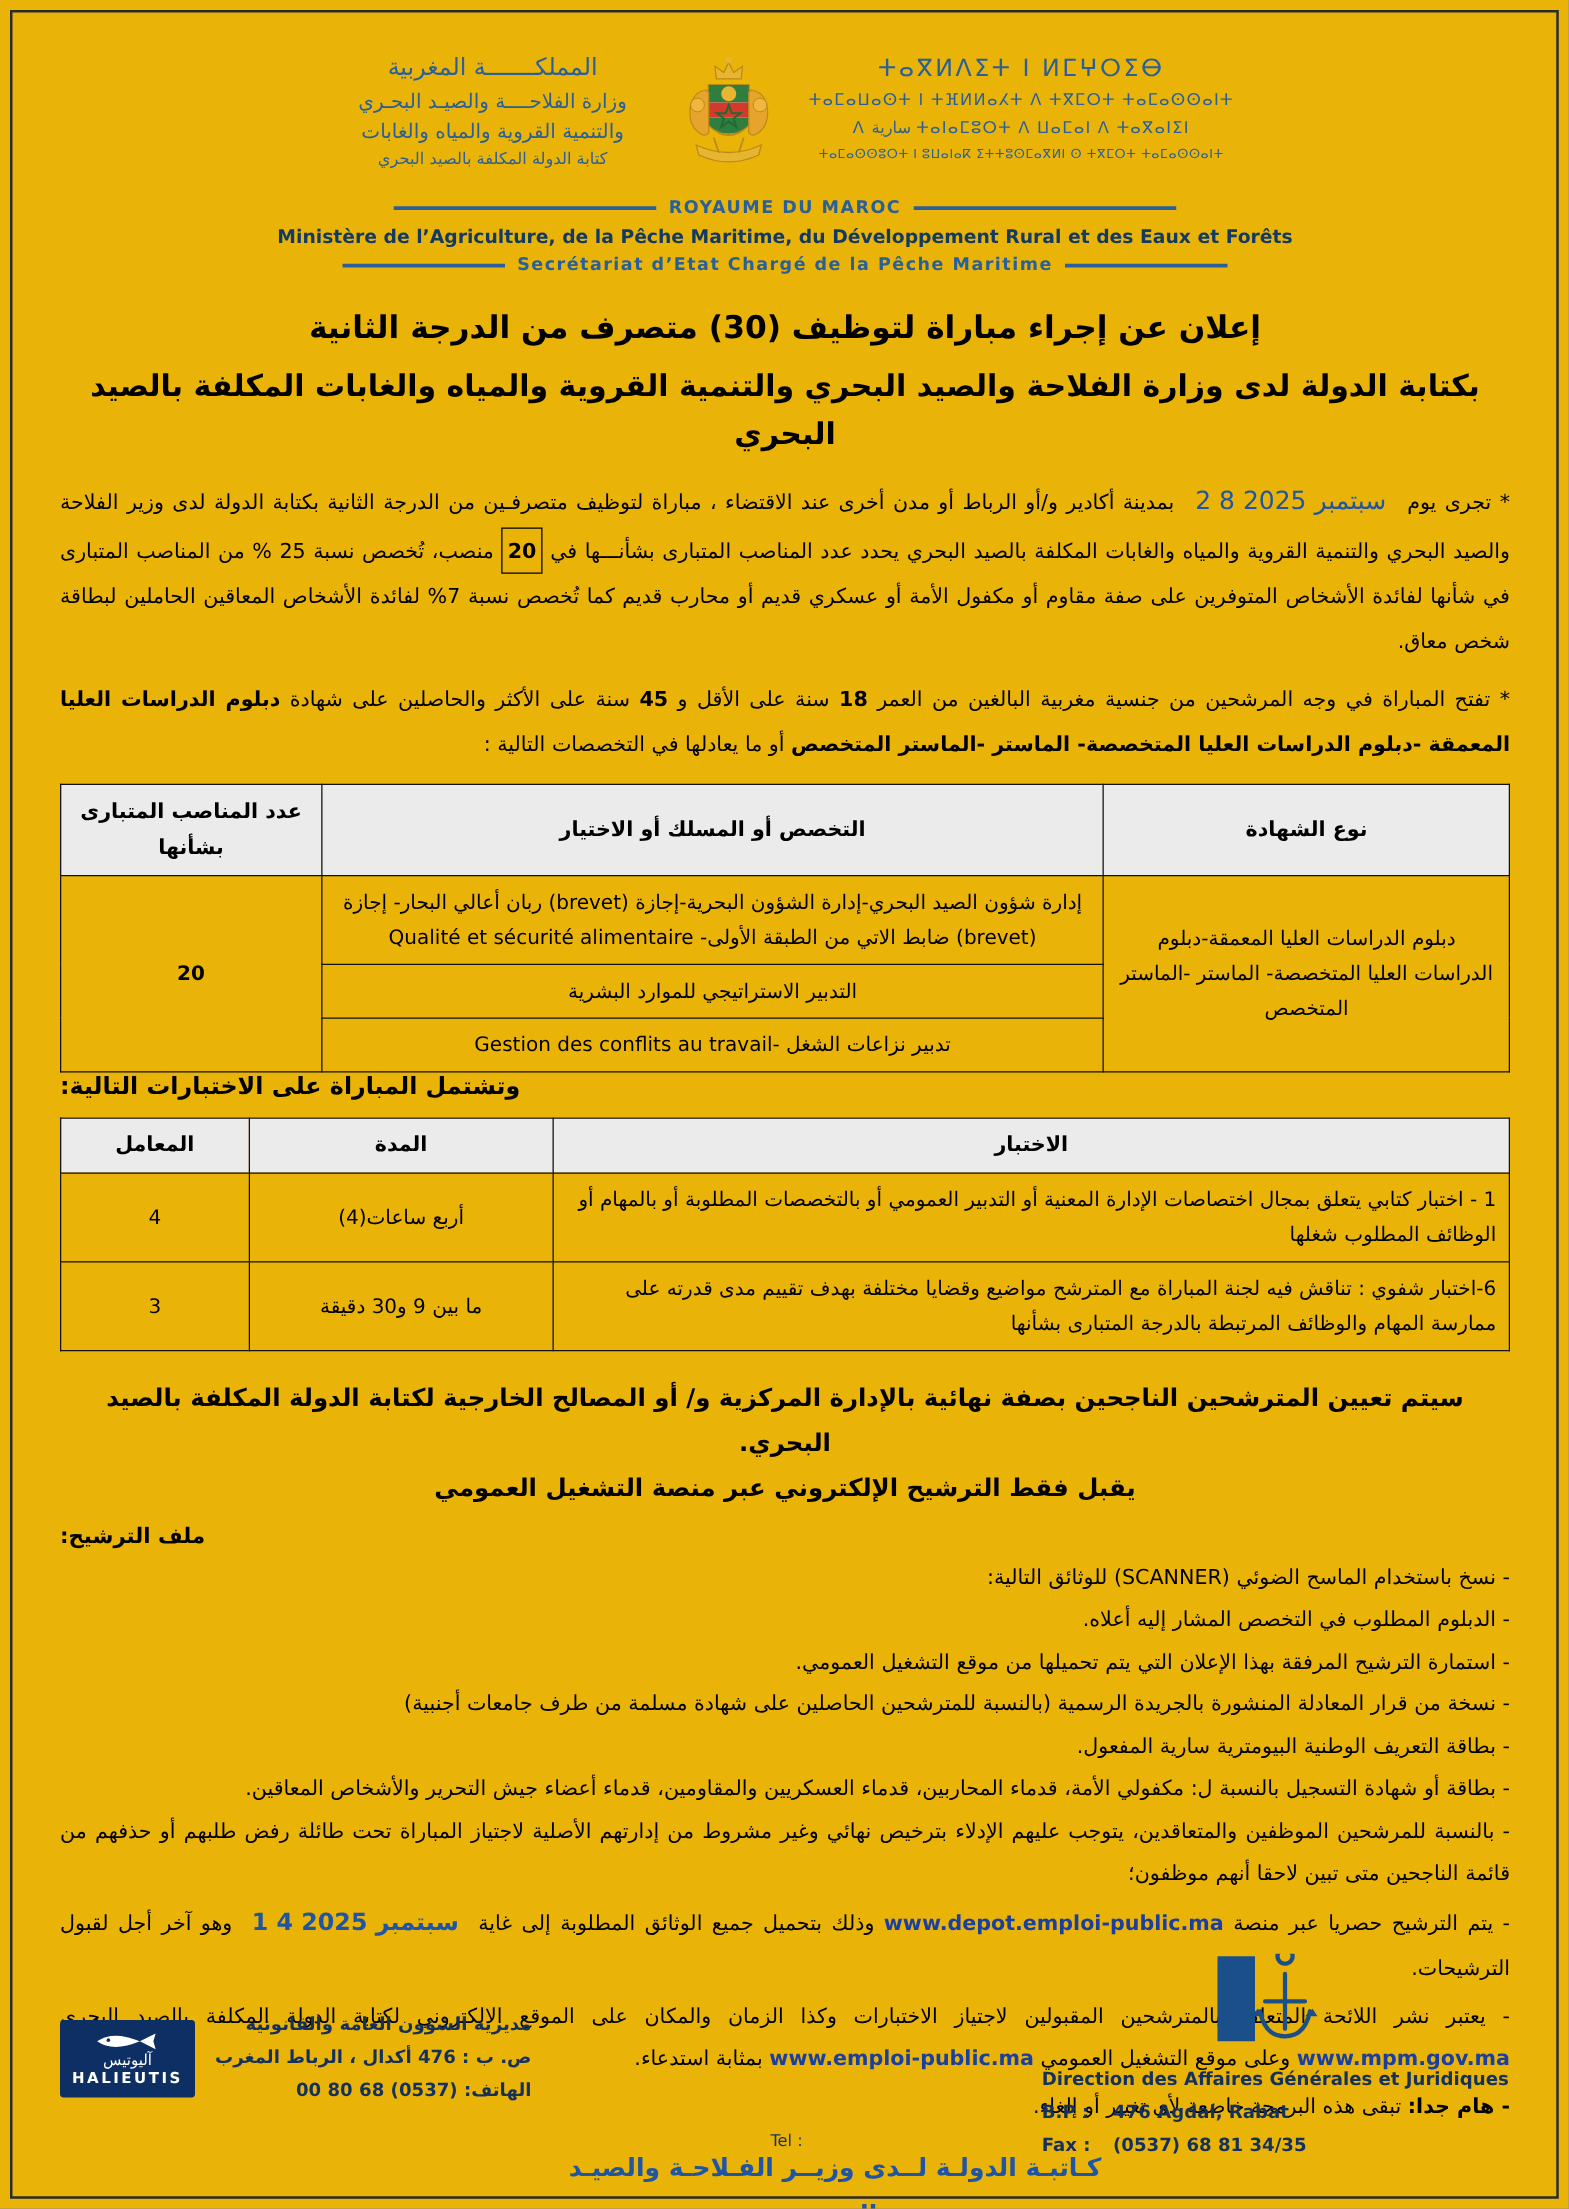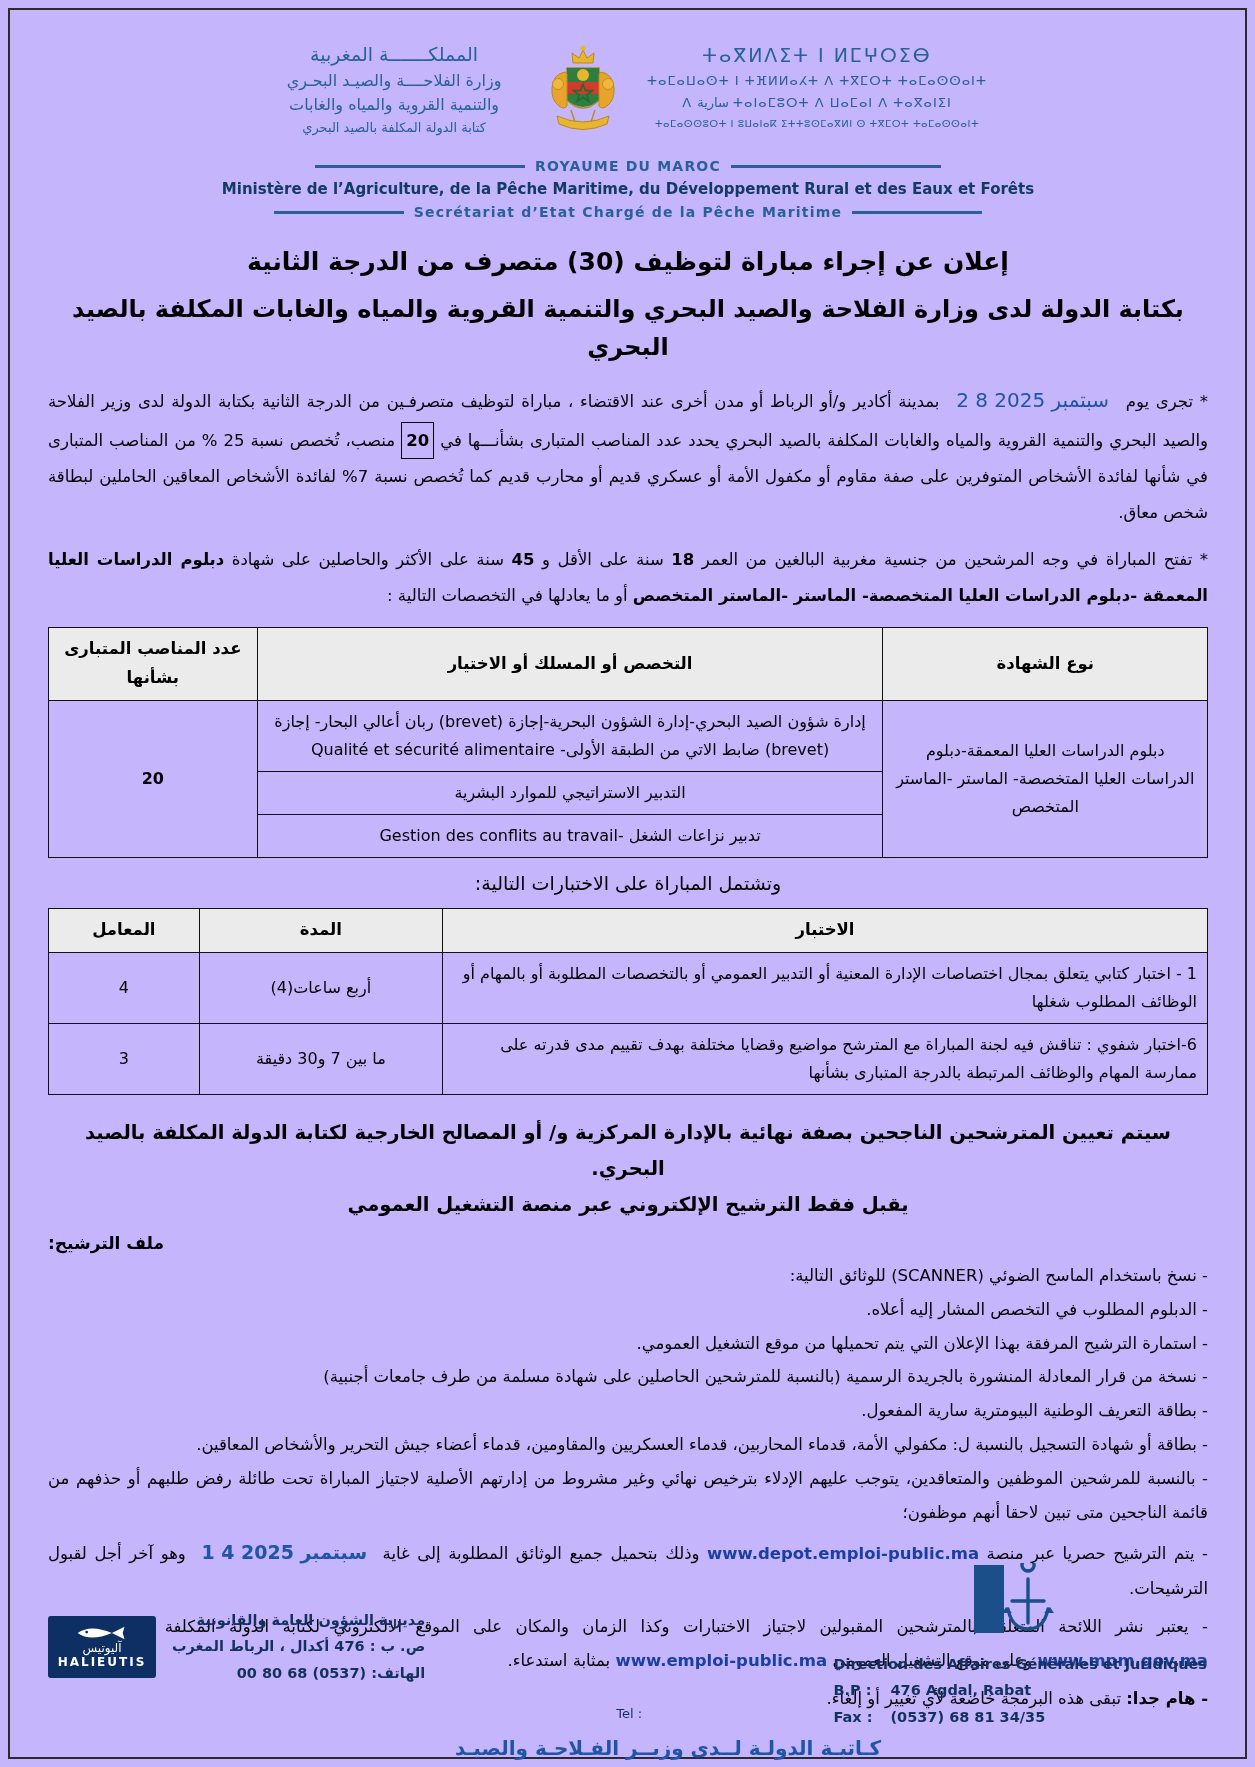--- a/index.html
+++ b/index.html
@@ -5,21 +5,21 @@
   html, body {
     margin: 0;
     padding: 0;
     background: #8a8a8a;
   }
   .page {
     position: relative;
     width: 1255px;
     height: 1767px;
     margin: 0 auto;
-    background: #c4b5fd;
+    background: #eab308;
     box-sizing: border-box;
     font-family: "DejaVu Sans", "Liberation Sans", sans-serif;
     overflow: hidden;
   }
   .scan-frame {
     position: absolute;
     left: 8px;
     top: 8px;
     right: 8px;
     bottom: 8px;
@@ -208,24 +208,24 @@
     text-align: center;
     font-size: 27px;
     font-weight: bold;
   }
   td.spec { text-align: center; }
   td.degree { text-align: center; line-height: 1.9; }
   td.examtxt { text-align: right; }
 
   .sub-lead {
     direction: rtl;
-    text-align: center;
-    font-weight: normal;
+    text-align: left;
+    font-weight: bold;
     font-size: 19px;
-    margin-top: 14px;
+    margin-top: 0;
     color: #000;
   }
 
   
   .notice {
     direction: rtl;
     text-align: center;
     font-weight: bold;
     font-size: 19.5px;
     line-height: 1.85;
@@ -484,21 +484,21 @@
         </tr>
       </thead>
       <tbody>
         <tr>
           <td class="examtxt">1 - اختبار كتابي يتعلق بمجال اختصاصات الإدارة المعنية أو التدبير العمومي أو بالتخصصات المطلوبة أو بالمهام أو الوظائف المطلوب شغلها</td>
           <td class="ctr">أربع ساعات(4)</td>
           <td class="ctr">4</td>
         </tr>
         <tr>
           <td class="examtxt">6-اختبار شفوي : تناقش فيه لجنة المباراة مع المترشح مواضيع وقضايا مختلفة بهدف تقييم مدى قدرته على ممارسة المهام والوظائف المرتبطة بالدرجة المتبارى بشأنها</td>
-          <td class="ctr">ما بين 7 و30 دقيقة</td>
+          <td class="ctr">ما بين 9 و30 دقيقة</td>
           <td class="ctr">3</td>
         </tr>
       </tbody>
     </table>
 
     <div class="notice">
       <div>سيتم تعيين المترشحين الناجحين بصفة نهائية بالإدارة المركزية و/ أو المصالح الخارجية لكتابة الدولة المكلفة بالصيد البحري.</div>
       <div>يقبل فقط الترشيح الإلكتروني عبر منصة التشغيل العمومي</div>
     </div>
 

